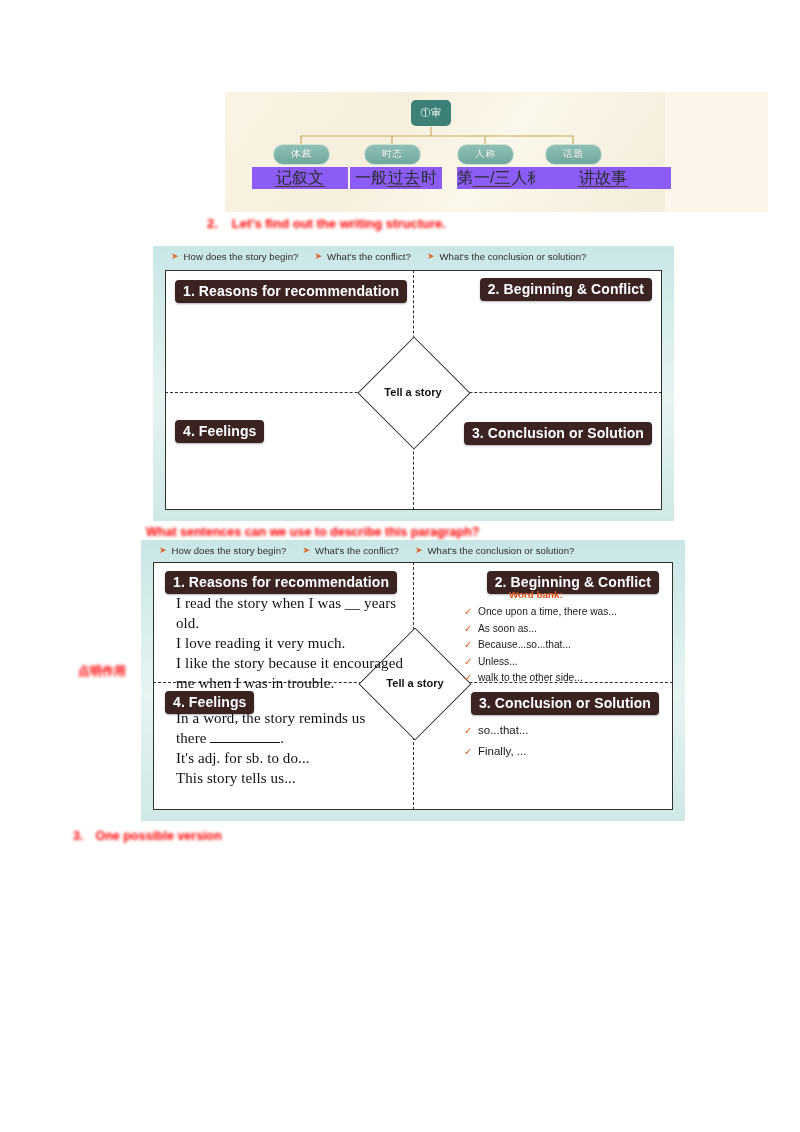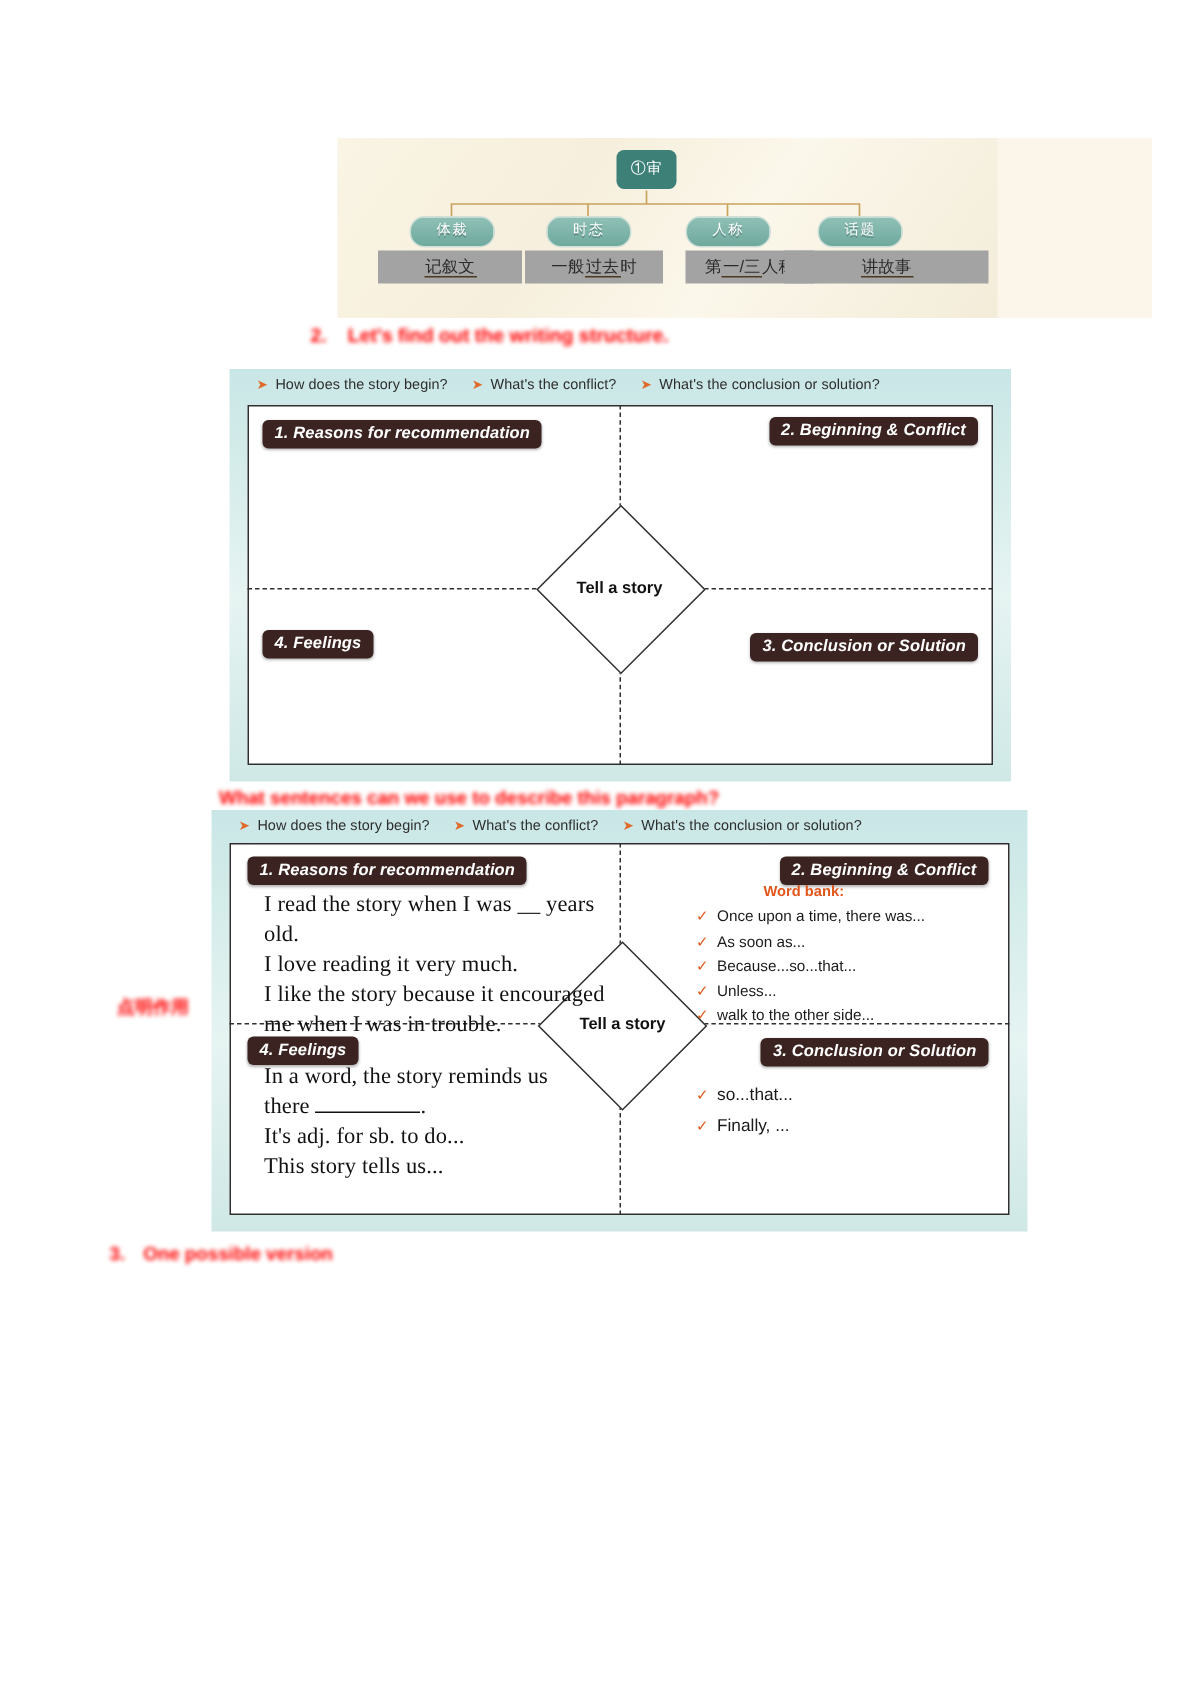--- a/index.html
+++ b/index.html
@@ -35,28 +35,28 @@
     background:linear-gradient(180deg,#8fc0b6 0%,#6fa99e 100%);
     border:1px solid #cfe0d9;border-radius:10px;
     color:#ffffff;font-size:9.5px;line-height:18px;text-align:center;
     letter-spacing:1px;
     text-shadow:0 1px 0 rgba(0,0,0,.25);
     filter:blur(0.35px);
   }
   .mm-n1{left:48px;} .mm-n2{left:139px;} .mm-n3{left:232px;} .mm-n4{left:320px;}
   .mm-ans{
     position:absolute;top:75px;height:22px;
-    background:#a3a3a3;
-    color:#2b2b2b;font-size:11px;line-height:22px;text-align:center;
+    background:#8b5cf6;
+    color:#2b2b2b;font-size:16px;line-height:22px;text-align:center;
     white-space:nowrap;
   }
   .mm-a1{left:27px;width:96px;}
   .mm-a2{left:125px;width:92px;}
   .mm-a3{left:232px;width:86px;}
-  .mm-a4{left:298px;width:136px;}
+  .mm-a4{left:310px;width:136px;}
   .mm-ans u{text-decoration:none;border-bottom:1px solid #4b3a20;padding:0 1px;}
 
   
   .redline{
     position:absolute;
     color:#ff0000;font-weight:bold;
     white-space:nowrap;
     filter:blur(1.35px);
     -webkit-font-smoothing:none;
   }
@@ -93,27 +93,26 @@
     position:absolute;
     background:#ffffff;
     border:1.5px solid #2f2f2f;
     box-sizing:border-box;
   }
 
   .badge{
     position:absolute;
     background:#3a2320;
     color:#ffffff;
-    font-size:11px;font-weight:bold;
+    font-size:14px;font-weight:bold;
     padding:3px 8px 4px 8px;
     border-radius:4px;
     white-space:nowrap;
     letter-spacing:0.1px;
     box-shadow:0 1px 2px rgba(0,0,0,.3);
-    font-style:italic;
   }
 
   .divider-v{position:absolute;border-left:1.6px dashed #2f2f2f;}
   .divider-h{position:absolute;border-top:1.6px dashed #2f2f2f;}
 
   .diamond{
     position:absolute;
     width:78px;height:78px;
     border:1.6px solid #2f2f2f;
     background:#ffffff;

